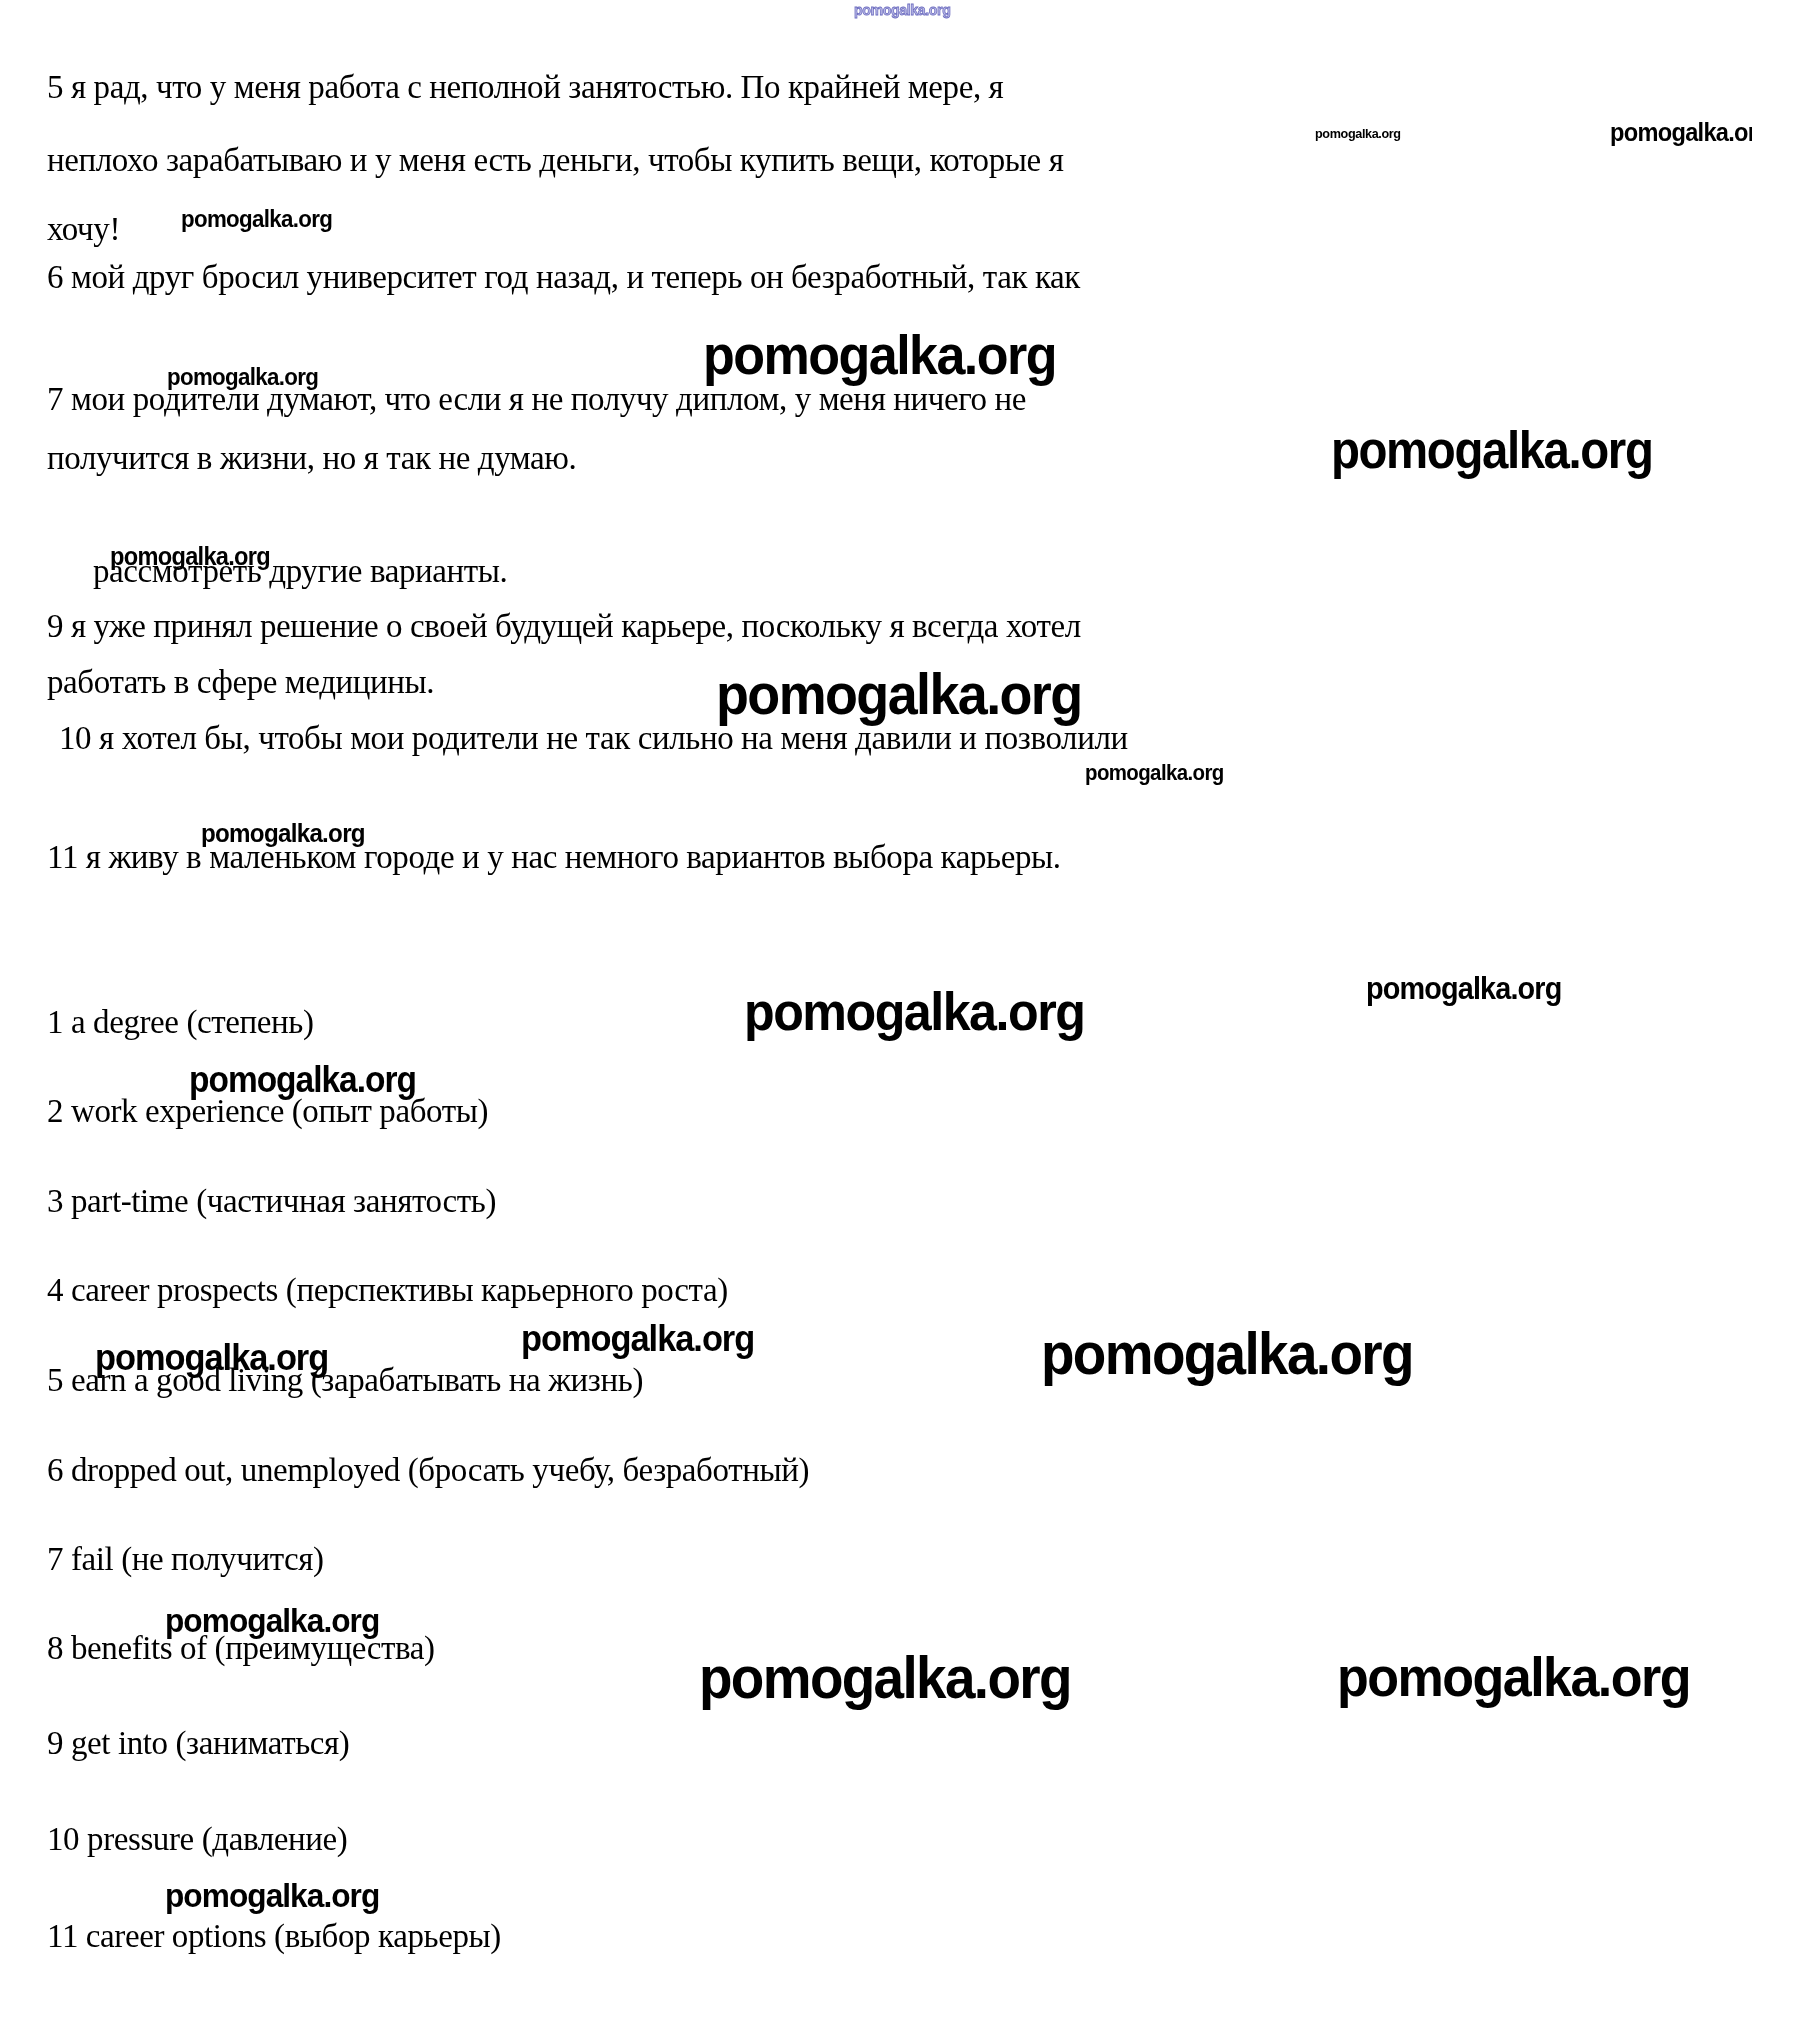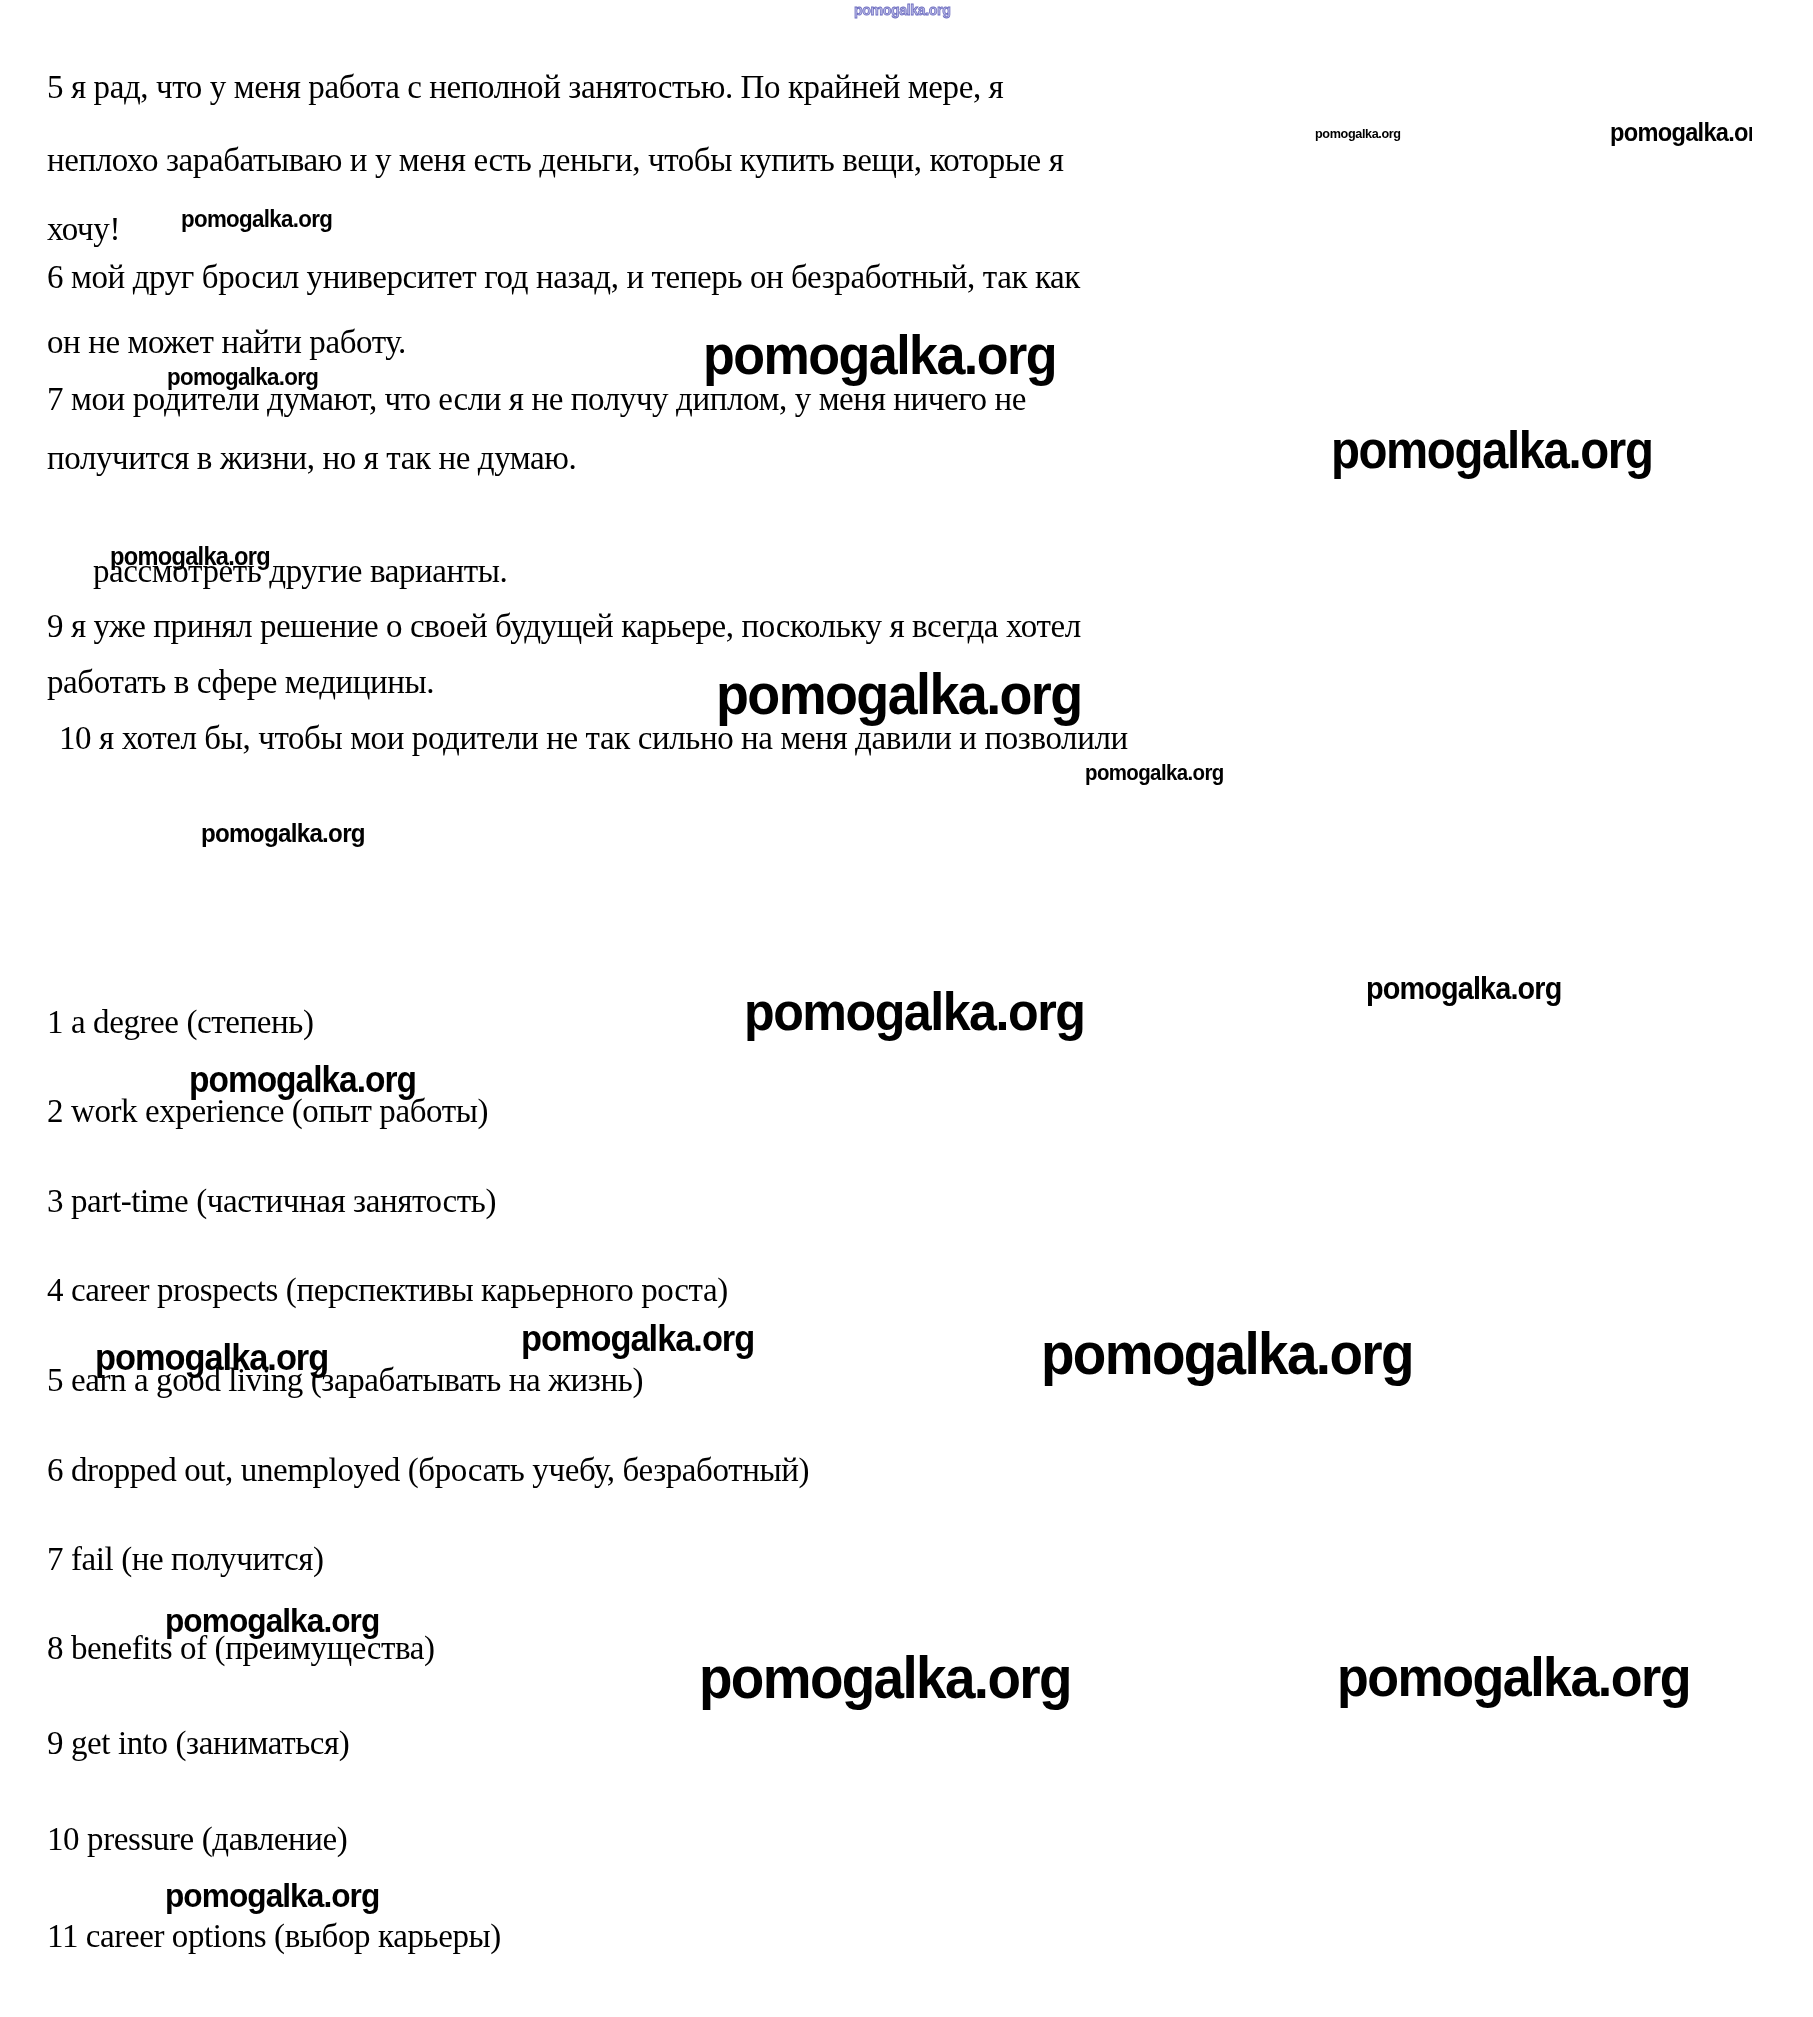--- a/index.html
+++ b/index.html
@@ -59,27 +59,27 @@
   <span class="wm" style="left:1041px;top:1324px;font-size:59px;">pomogalka.org</span>
   <span class="wm" style="left:165px;top:1603px;font-size:34px;">pomogalka.org</span>
   <span class="wm" style="left:699px;top:1648px;font-size:59px;">pomogalka.org</span>
   <span class="wm" style="left:1337px;top:1648px;font-size:56px;">pomogalka.org</span>
   <span class="wm" style="left:165px;top:1878px;font-size:34px;">pomogalka.org</span>
 
   <div class="line" style="top:69px;">5 я рад, что у меня работа с неполной занятостью. По крайней мере, я</div>
   <div class="line" style="top:142px;">неплохо зарабатываю и у меня есть деньги, чтобы купить вещи, которые я</div>
   <div class="line" style="top:211px;">хочу!</div>
   <div class="line" style="top:259px;">6 мой друг бросил университет год назад, и теперь он безработный, так как</div>
-  <div class="line" style="top:324px;">он не может найти работу.</div>
   <div class="line" style="top:381px;">7 мои родители думают, что если я не получу диплом, у меня ничего не</div>
   <div class="line" style="top:440px;">получится в жизни, но я так не думаю.</div>
   <div class="line" style="top:553px;margin-left:46px;">рассмотреть другие варианты.</div>
   <div class="line" style="top:608px;">9 я уже принял решение о своей будущей карьере, поскольку я всегда хотел</div>
   <div class="line" style="top:664px;">работать в сфере медицины.</div>
   <div class="line" style="top:720px;margin-left:12px;">10 я хотел бы, чтобы мои родители не так сильно на меня давили и позволили</div>
+  <div class="line" style="top:839px;">11 я живу в маленьком городе и у нас немного вариантов выбора карьеры.</div>
 
   <div class="line" style="top:1004px;">1 a degree (степень)</div>
   <div class="line" style="top:1093px;">2 work experience (опыт работы)</div>
   <div class="line" style="top:1183px;">3 part-time (частичная занятость)</div>
   <div class="line" style="top:1272px;">4 career prospects (перспективы карьерного роста)</div>
   <div class="line" style="top:1362px;">5 earn a good living (зарабатывать на жизнь)</div>
   <div class="line" style="top:1452px;">6 dropped out, unemployed (бросать учебу, безработный)</div>
   <div class="line" style="top:1541px;">7 fail (не получится)</div>
   <div class="line" style="top:1630px;">8 benefits of (преимущества)</div>
   <div class="line" style="top:1725px;">9 get into (заниматься)</div>

